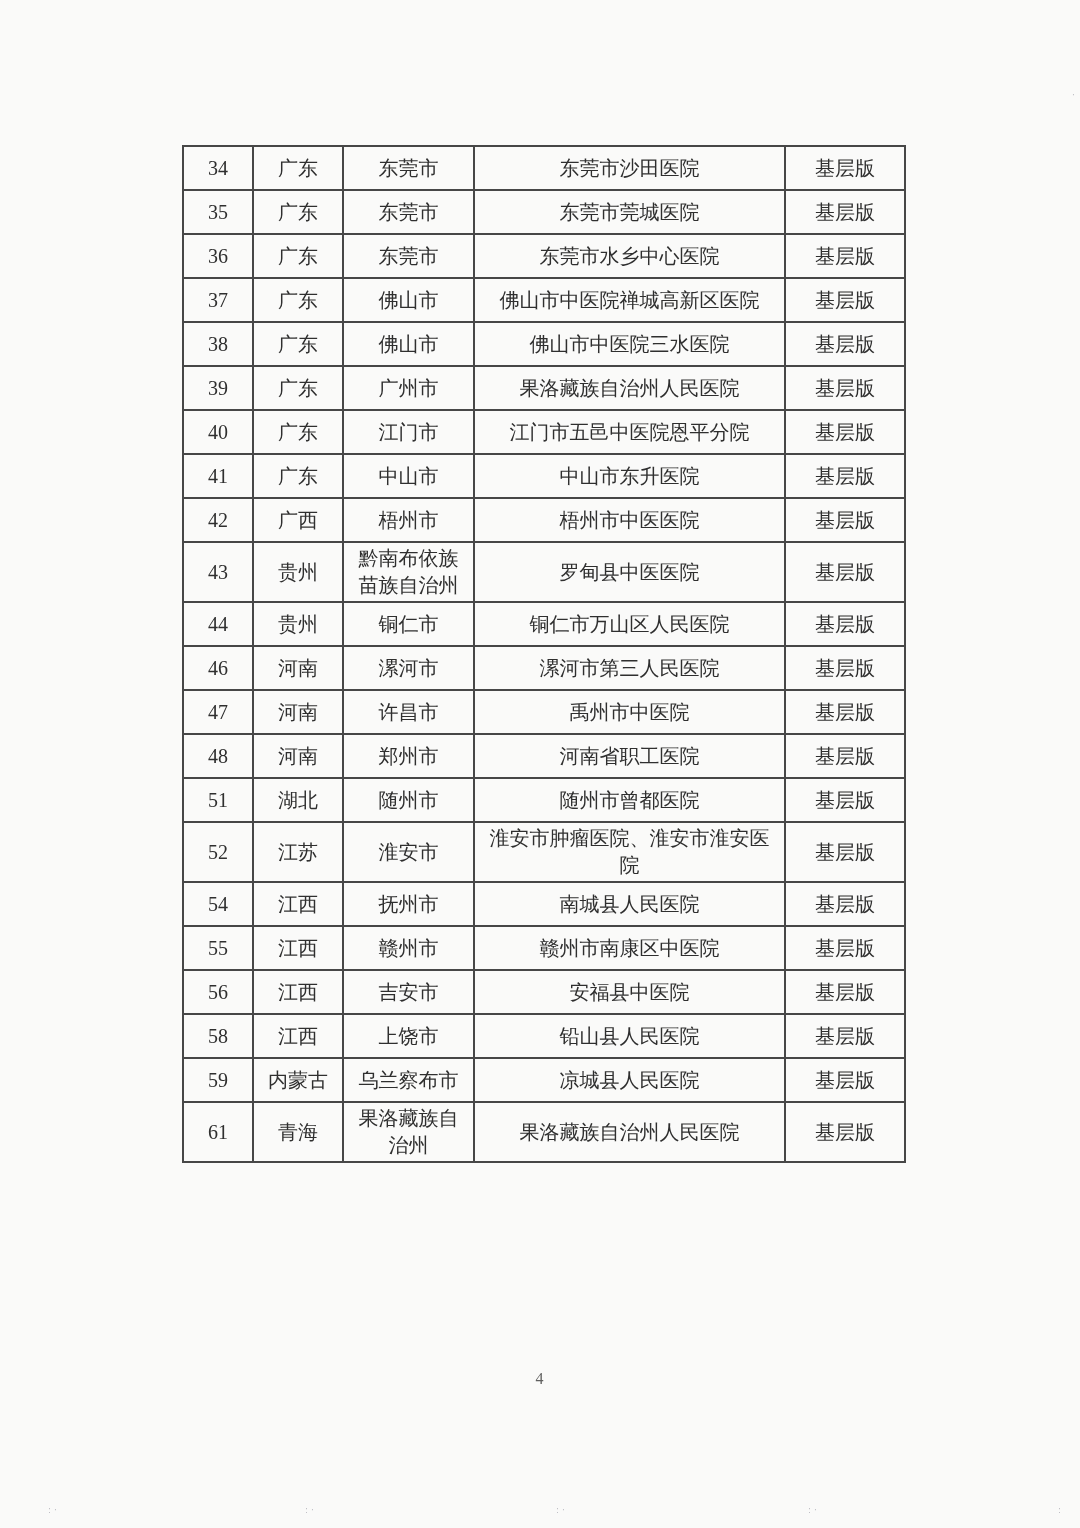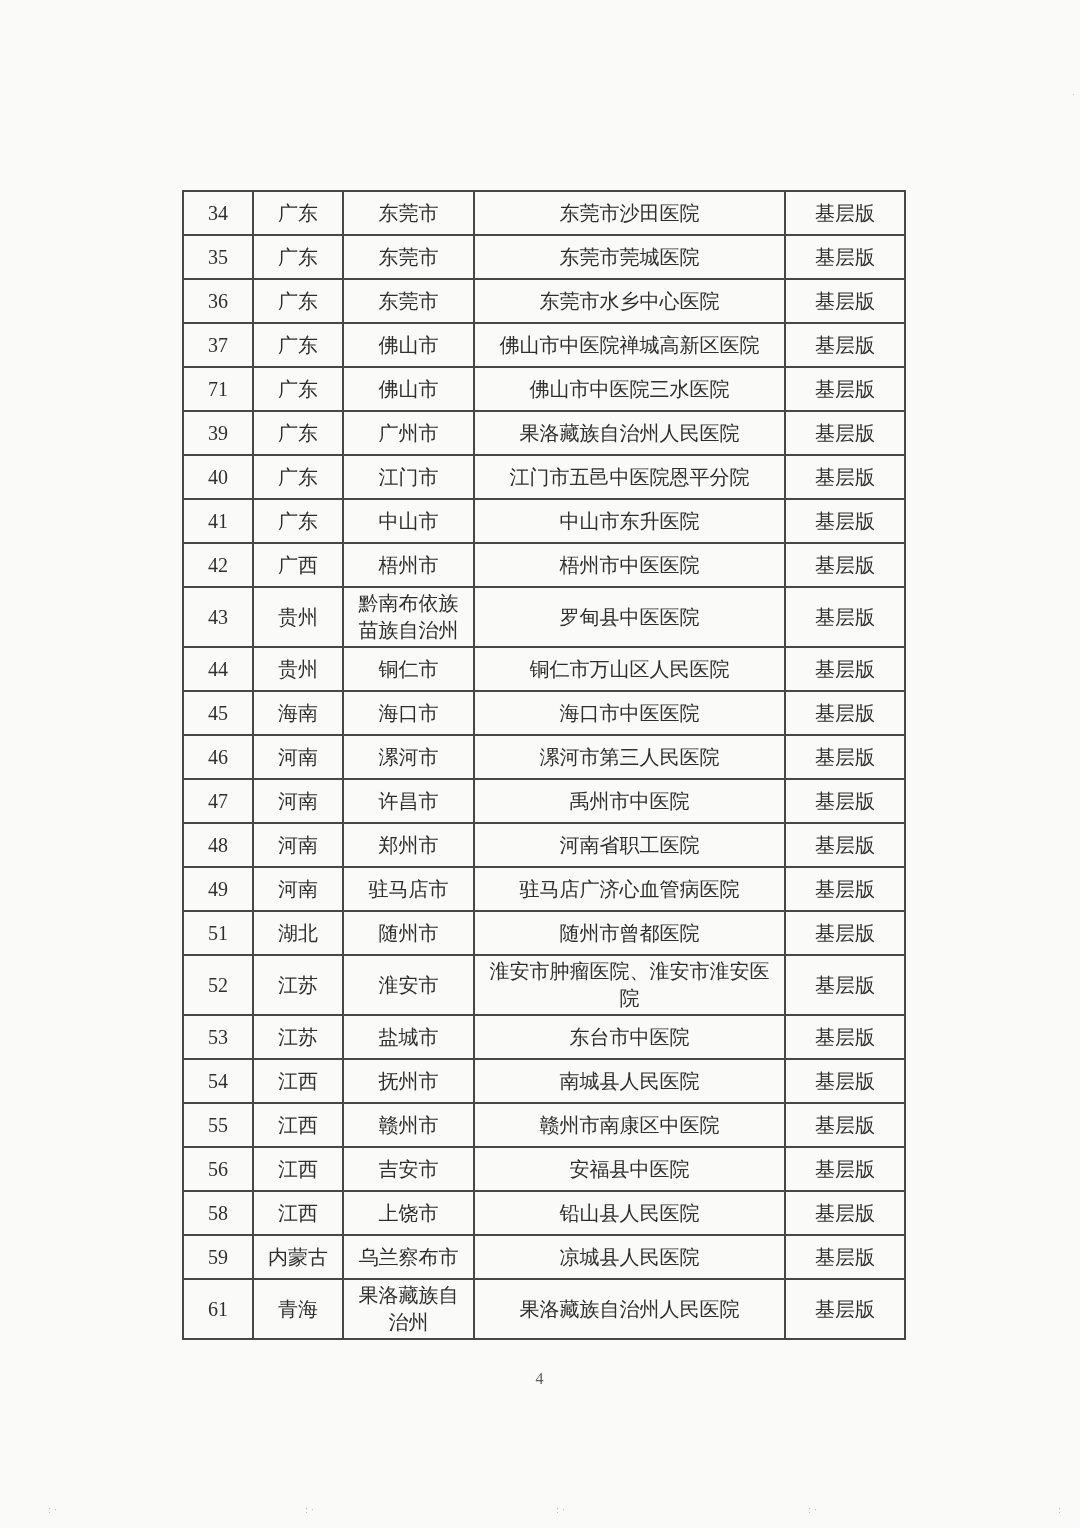--- a/index.html
+++ b/index.html
@@ -19,21 +19,20 @@
     inset: 0;
   }
   table.hospital-table {
     position: absolute;
     left: 182px;
     top: 145px;
     width: 722px;
     border-collapse: collapse;
     table-layout: fixed;
     background: transparent;
-    margin-top: 45px;
   }
   table.hospital-table td {
     border: 2px solid #474747;
     text-align: center;
     vertical-align: middle;
     font-size: 20px;
     line-height: 27px;
     color: #2f2f2f;
     height: 38px;
     padding: 2px 6px;
@@ -101,21 +100,21 @@
           <td>基层版</td>
         </tr>
         <tr>
           <td>37</td>
           <td>广东</td>
           <td>佛山市</td>
           <td>佛山市中医院禅城高新区医院</td>
           <td>基层版</td>
         </tr>
         <tr>
-          <td>71</td>
+          <td>38</td>
           <td>广东</td>
           <td>佛山市</td>
           <td>佛山市中医院三水医院</td>
           <td>基层版</td>
         </tr>
         <tr>
           <td>39</td>
           <td>广东</td>
           <td>广州市</td>
           <td>果洛藏族自治州人民医院</td>
@@ -150,27 +149,20 @@
           <td>基层版</td>
         </tr>
         <tr>
           <td>44</td>
           <td>贵州</td>
           <td>铜仁市</td>
           <td>铜仁市万山区人民医院</td>
           <td>基层版</td>
         </tr>
         <tr>
-          <td>45</td>
-          <td>海南</td>
-          <td>海口市</td>
-          <td>海口市中医医院</td>
-          <td>基层版</td>
-        </tr>
-        <tr>
           <td>46</td>
           <td>河南</td>
           <td>漯河市</td>
           <td>漯河市第三人民医院</td>
           <td>基层版</td>
         </tr>
         <tr>
           <td>47</td>
           <td>河南</td>
           <td>许昌市</td>
@@ -178,45 +170,31 @@
           <td>基层版</td>
         </tr>
         <tr>
           <td>48</td>
           <td>河南</td>
           <td>郑州市</td>
           <td>河南省职工医院</td>
           <td>基层版</td>
         </tr>
         <tr>
-          <td>49</td>
-          <td>河南</td>
-          <td>驻马店市</td>
-          <td>驻马店广济心血管病医院</td>
-          <td>基层版</td>
-        </tr>
-        <tr>
           <td>51</td>
           <td>湖北</td>
           <td>随州市</td>
           <td>随州市曾都医院</td>
           <td>基层版</td>
         </tr>
         <tr>
           <td>52</td>
           <td>江苏</td>
           <td>淮安市</td>
           <td>淮安市肿瘤医院、淮安市淮安医院</td>
-          <td>基层版</td>
-        </tr>
-        <tr>
-          <td>53</td>
-          <td>江苏</td>
-          <td>盐城市</td>
-          <td>东台市中医院</td>
           <td>基层版</td>
         </tr>
         <tr>
           <td>54</td>
           <td>江西</td>
           <td>抚州市</td>
           <td>南城县人民医院</td>
           <td>基层版</td>
         </tr>
         <tr>

